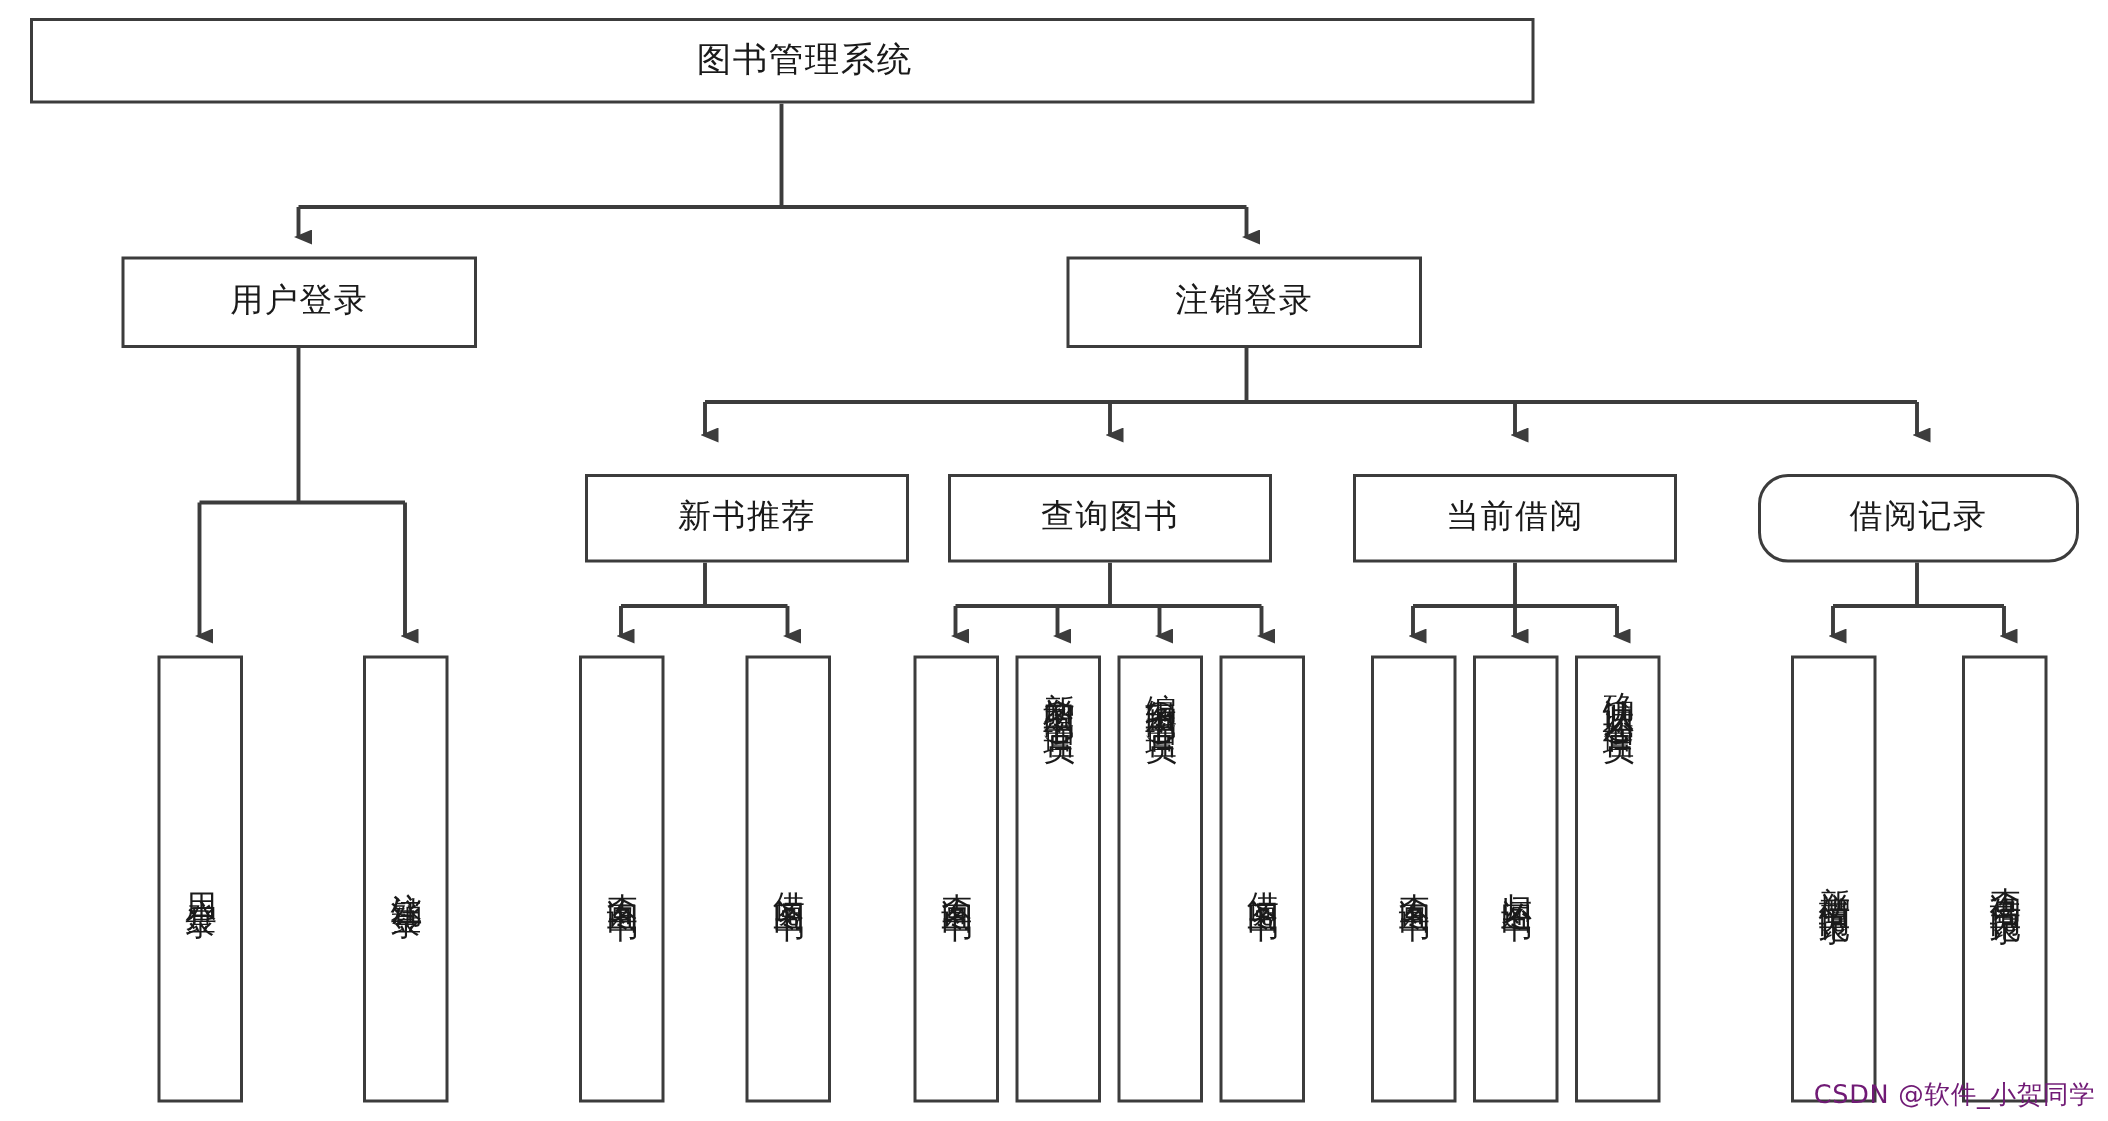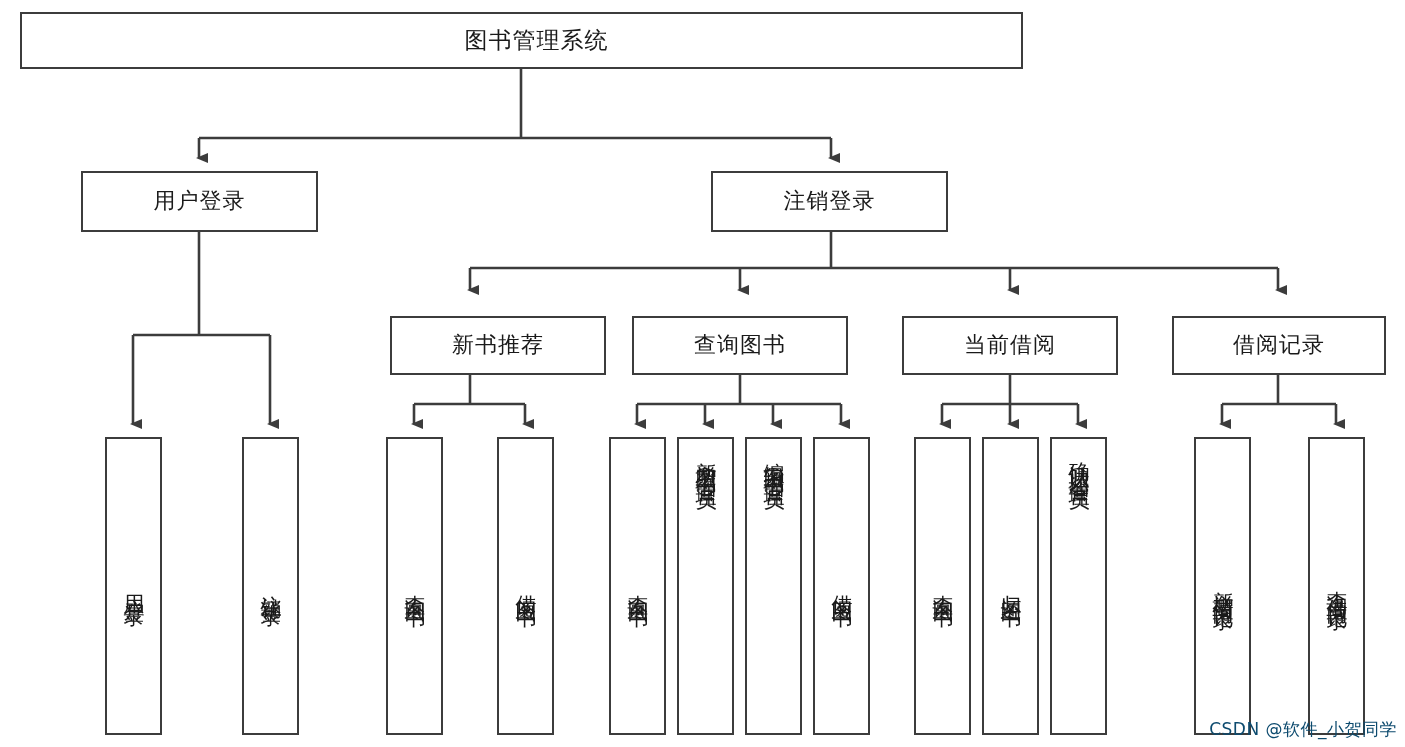--- a/index.html
+++ b/index.html
@@ -62,21 +62,21 @@
     margin: auto 0;
   }
   .leaf.top .vtext {
     margin-top: 6px;
   }
   .watermark {
     position: absolute;
     right: 8px;
     bottom: 6px;
     font-size: 17px;
-    color: #0c4a6e;
+    color: #701a75;
     letter-spacing: 0.5px;
     white-space: nowrap;
     margin-left: 36px;
   }
 </style>
 </head>
 <body>
 
 <div id="canvas">
 
@@ -143,21 +143,21 @@
 
   <div class="node h" style="left:362px; top:316px; width:216px; height:59px;margin-left:28px;">
     <span>新书推荐</span>
   </div>
   <div class="node h" style="left:632px; top:316px; width:216px; height:59px;">
     <span>查询图书</span>
   </div>
   <div class="node h" style="left:902px; top:316px; width:216px; height:59px;">
     <span>当前借阅</span>
   </div>
-  <div class="node h" style="left:1172px; top:316px; width:214px; height:59px;">
+  <div class="node h" style="left:1172px; top:316px; width:214px; height:59px;border-radius:20px;">
     <span>借阅记录</span>
   </div>
 
   <div class="node leaf center" style="left:105px; top:437px; width:57px; height:298px;">
     <span class="vtext">用户登录</span>
   </div>
   <div class="node leaf center" style="left:242px; top:437px; width:57px; height:298px;">
     <span class="vtext">注销登录</span>
   </div>
 

